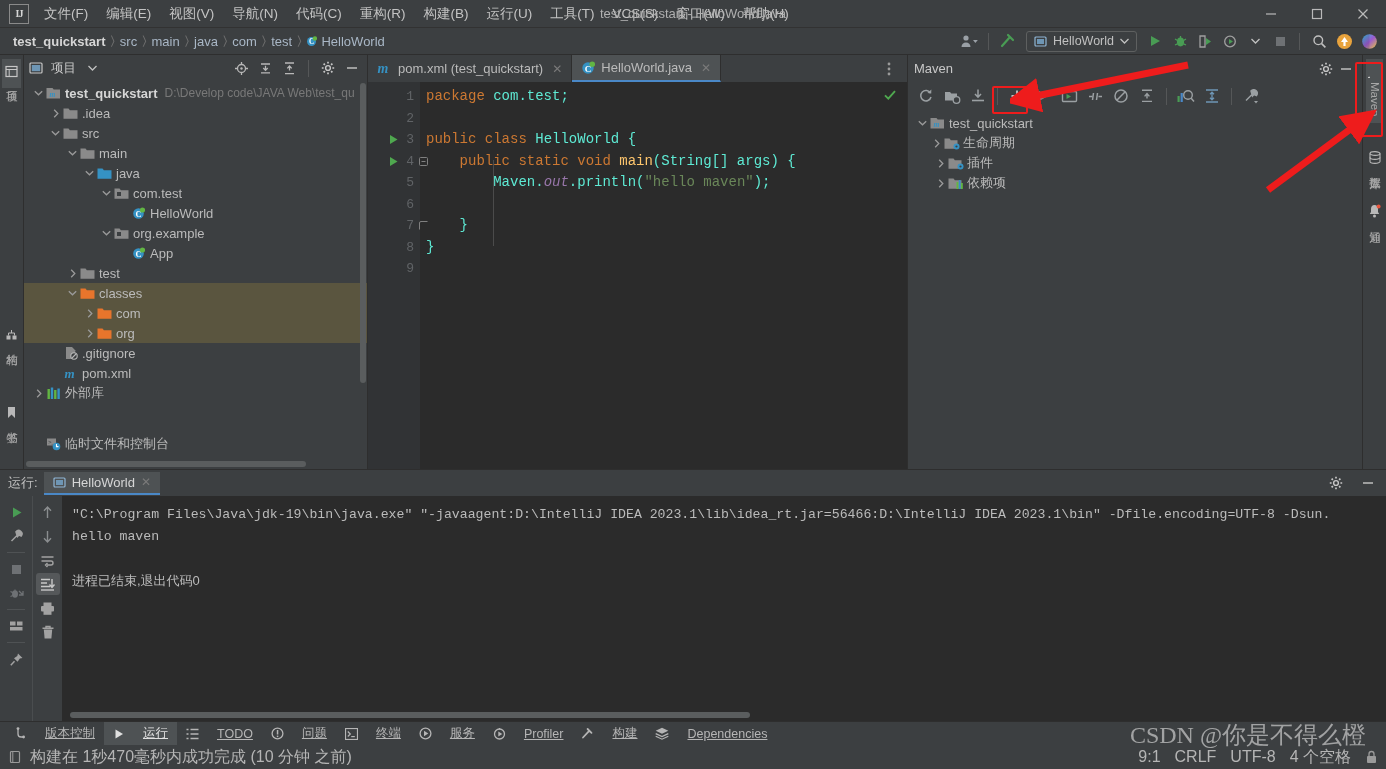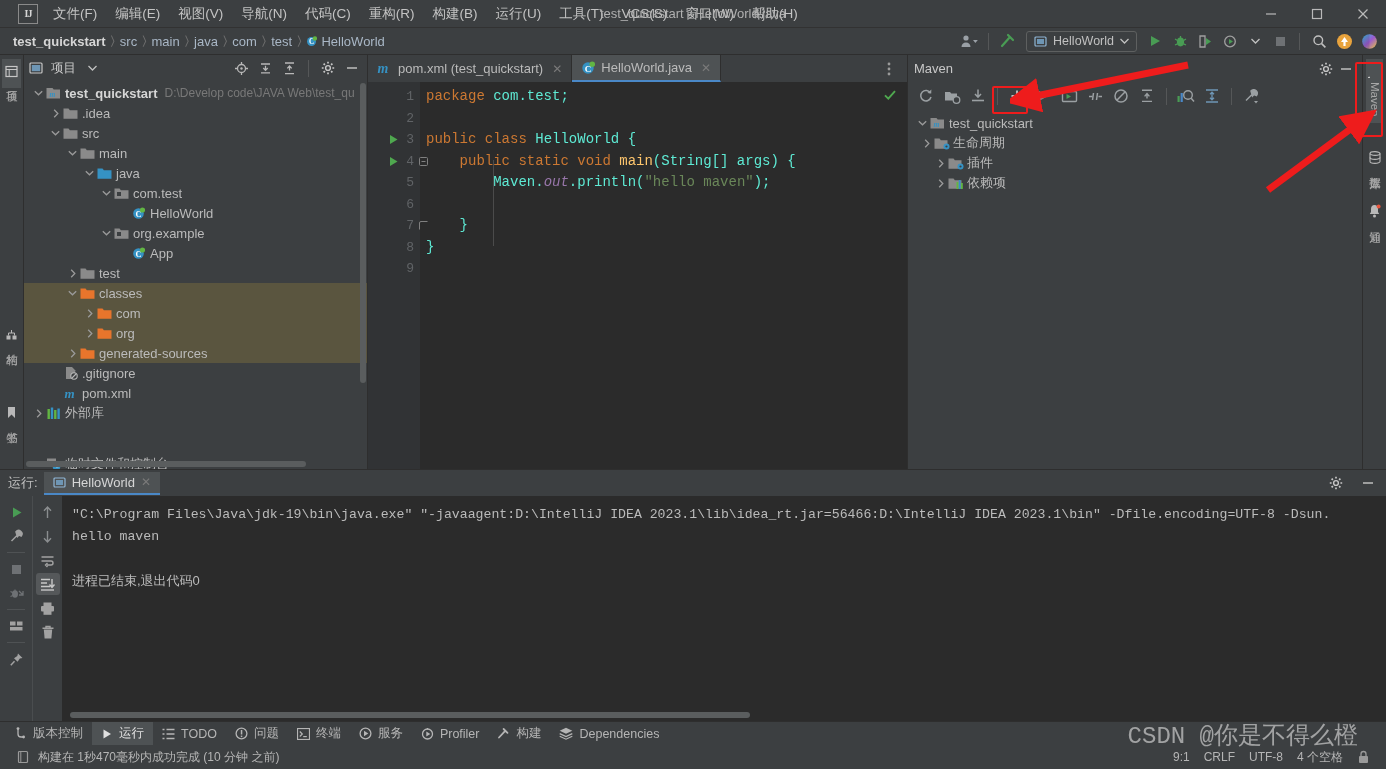--- a/index.html
+++ b/index.html
@@ -12,21 +12,21 @@
     -webkit-font-smoothing:antialiased;
   }
   .app{ position:relative; width:1386px; height:769px; display:flex; flex-direction:column; background:#3C3F41; }
 
   
   .titlebar{
     height:28px; background:#3C3F41; display:flex; align-items:center;
     border-bottom:1px solid #323232; flex:0 0 28px; position:relative;
   }
   .ij-logo{
-    width:20px; height:20px; margin-left:18px; margin-right:6px;
+    width:20px; height:20px; margin-left:9px; margin-right:6px;
     border:1px solid #8A8A8A; color:#D6D6D6; font-size:10px; font-weight:bold;
     display:flex; align-items:center; justify-content:center; letter-spacing:-1px;
     font-family:"Liberation Serif", serif;
     text-align:center;
   }
   .menu{ display:flex; align-items:center; gap:0px; }
   .menu-item{
     padding:4px 9px; color:#C3C3C3; font-size:13.5px; white-space:nowrap; cursor:default;
   }
   .win-title{
@@ -154,31 +154,31 @@
   .rt-sep{ width:18px; height:1px; background:#4F5254; margin:3px 0; }
   .console{ flex:1 1 auto; background:#2B2B2B; font-family:"Liberation Mono", monospace;
     font-size:13.2px; color:#BBBBBB; padding:8px 10px; overflow:hidden; white-space:nowrap; position:relative;}
   .cline{ height:22px; line-height:22px; }
   .cline.cn{ font-family:"Liberation Sans", sans-serif; font-size:13px; }
   .console-scroll{ position:absolute; left:8px; bottom:3px; height:6px; width:680px; background:#5A5D5E; border-radius:3px;}
 
   
   .toolbar-bot{ height:24px; flex:0 0 24px; background:#3C3F41; display:flex; align-items:center;
     border-top:1px solid #2E2E2E; padding-left:5px; gap:0px; }
-  .bb{ display:flex; align-items:center; gap:6px; padding:3px 9px; font-size:12.5px; color:#B5B5B5; }
+  .bb{ display:flex; align-items:center; gap:18px; padding:3px 9px; font-size:12.5px; color:#B5B5B5;text-decoration:underline; }
   .bb.active{ background:#4E5254; color:#E0E0E0; }
   .statusbar{ height:24px; flex:0 0 24px; background:#3C3F41; display:flex; align-items:center;
-    padding:0 16px; font-size:12px; color:#B5B5B5; gap:8px; }
+    padding:0 8px; font-size:16px; color:#B5B5B5; gap:8px; }
   .status-right{ margin-left:auto; display:flex; align-items:center; gap:14px; color:#B5B5B5; }
 
   
   .redbox{ position:absolute; border:2px solid #EE1C1C; border-radius:2px; pointer-events:none; z-index:40;}
   .arrow-svg{ position:absolute; pointer-events:none; z-index:41; }
-  .watermark{ position:absolute; right:28px; bottom:18px; font-size:24px; color:#C9C9C9;
-    opacity:.72; z-index:45; font-family:Liberation Mono, monospace; white-space:nowrap;}
+  .watermark{ position:absolute; right:20px; bottom:18px; font-size:24px; color:#C9C9C9;
+    opacity:.72; z-index:45; font-family:Liberation Serif, serif; white-space:nowrap;}
   svg{ display:block; }
 </style>
 </head>
 <body>
 
 <div class="app">
 
   <div class="titlebar">
     <div class="ij-logo">IJ</div>
     <div class="menu" id="menu-root">
@@ -558,33 +558,20 @@
               <svg width="6" height="9" viewBox="0 0 6 9">
                 <path d="M1.2 0.8 L4.8 4.5 L1.2 8.2" fill="none" stroke="#9A9A9A" stroke-width="1.3"></path>
               </svg>
             </span>
             <span class="nodeic">
               <svg width="15" height="13" viewBox="0 0 15 13">
                 <path d="M0.5 1.5 h5 l1.4 1.8 H14.5 v8.5 H0.5 z" fill="#E8752C"></path>
               </svg>
             </span>
             <span class="nm">org</span>
-          </div>
-          <div class="row sel-target" style="padding-left: 42px;">
-            <span class="arrow">
-              <svg width="6" height="9" viewBox="0 0 6 9">
-                <path d="M1.2 0.8 L4.8 4.5 L1.2 8.2" fill="none" stroke="#9A9A9A" stroke-width="1.3"></path>
-              </svg>
-            </span>
-            <span class="nodeic">
-              <svg width="15" height="13" viewBox="0 0 15 13">
-                <path d="M0.5 1.5 h5 l1.4 1.8 H14.5 v8.5 H0.5 z" fill="#E8752C"></path>
-              </svg>
-            </span>
-            <span class="nm">generated-sources</span>
           </div>
           <div class="row" style="padding-left: 25px;">
             <span class="arrow"></span>
             <span class="nodeic">
               <svg width="14" height="14" viewBox="0 0 14 14">
                 <path d="M2 1 h6 l3.2 3.2 V13 H2 z" fill="#8A8A8A"></path>
                 <circle cx="10" cy="10" r="3.2" fill="#3C3F41" stroke="#B8B8B8" stroke-width="1.1"></circle>
                 <line x1="8" y1="12" x2="12" y2="8" stroke="#B8B8B8" stroke-width="1.1"></line>
               </svg>
             </span>
@@ -816,21 +803,21 @@
               </svg>
             </span>
             <span class="nodeic">
               <svg width="15" height="14" viewBox="0 0 15 14">
                 <path d="M0.5 2 h6 l1.2 1.6 H14 v9 H0.5 z" fill="#8A8A8A"></path>
                 <text x="3.5" y="11" font-size="7.5" fill="#3592C4" font-family="Liberation Serif, serif" font-style="italic" font-weight="bold">m</text>
               </svg>
             </span>
             <span class="nm">test_quickstart</span>
           </div>
-          <div class="row" style="padding-left: 12px;">
+          <div class="row" style="padding-left: 22px;">
             <span class="arrow">
               <svg width="6" height="9" viewBox="0 0 6 9">
                 <path d="M1.2 0.8 L4.8 4.5 L1.2 8.2" fill="none" stroke="#9A9A9A" stroke-width="1.3"></path>
               </svg>
             </span>
             <span class="nodeic">
               <svg width="16" height="13" viewBox="0 0 16 13">
                 <path d="M0.5 1.5 h5 l1.4 1.8 H13.5 v8.5 H0.5 z" fill="#8A8A8A"></path>
                 <circle cx="12.5" cy="9.5" r="3" fill="#3592C4"></circle>
                 <circle cx="12.5" cy="9.5" r="1.1" fill="#3C3F41"></circle>

